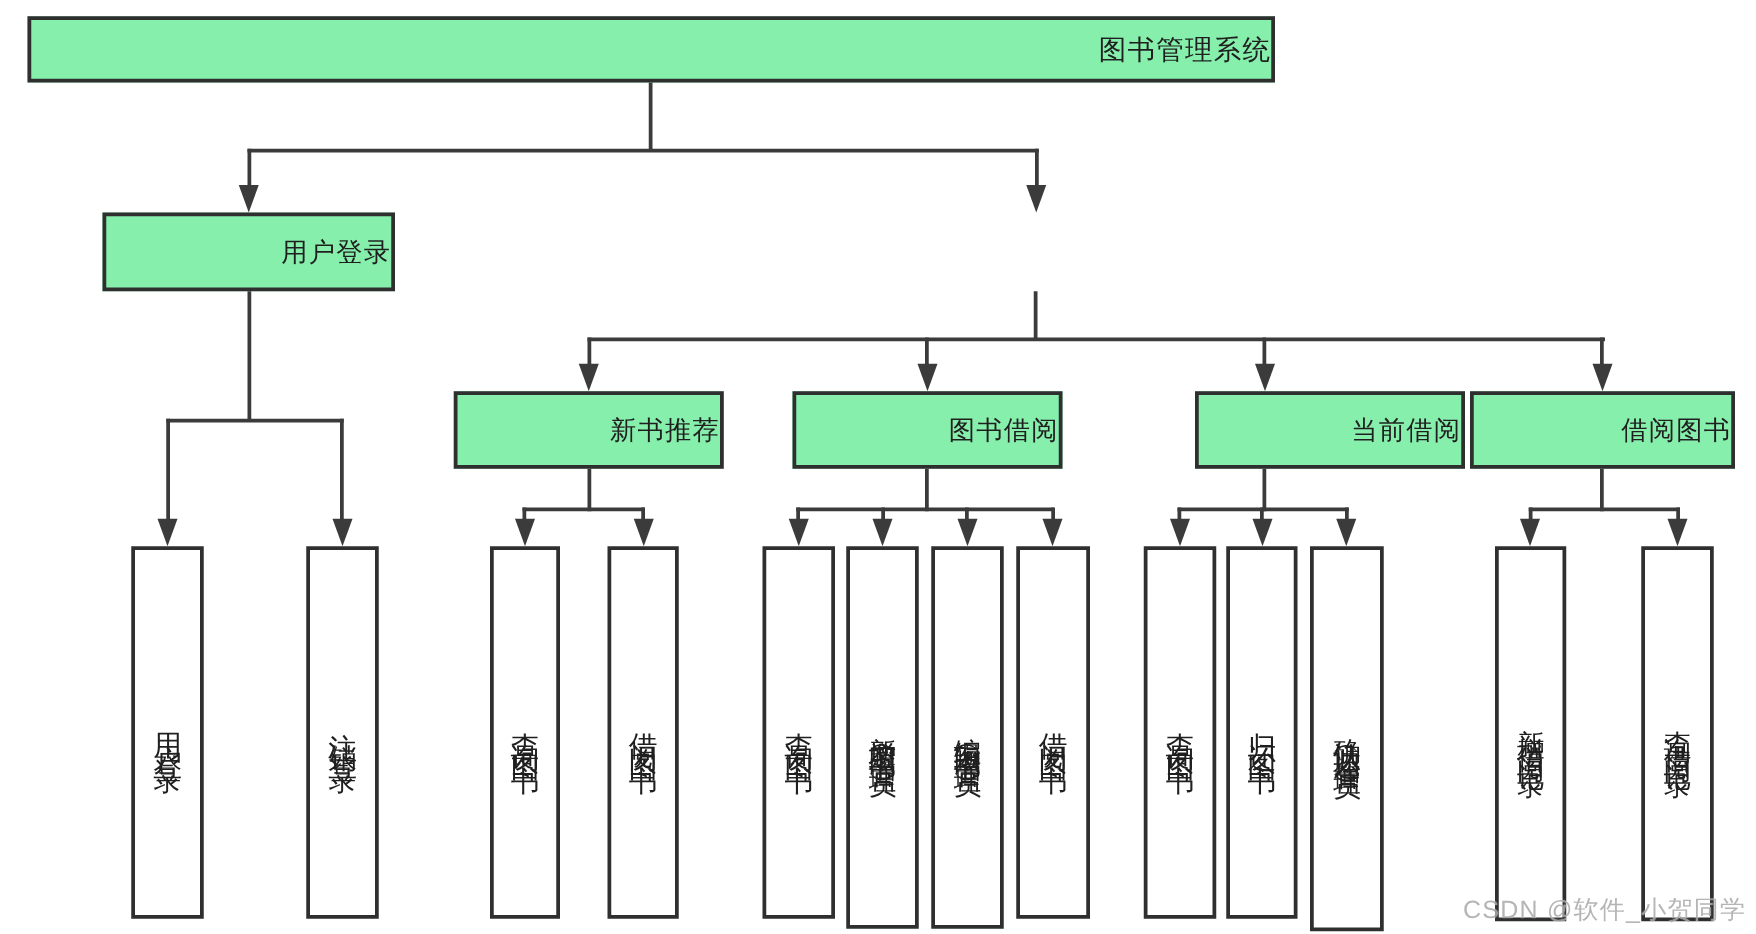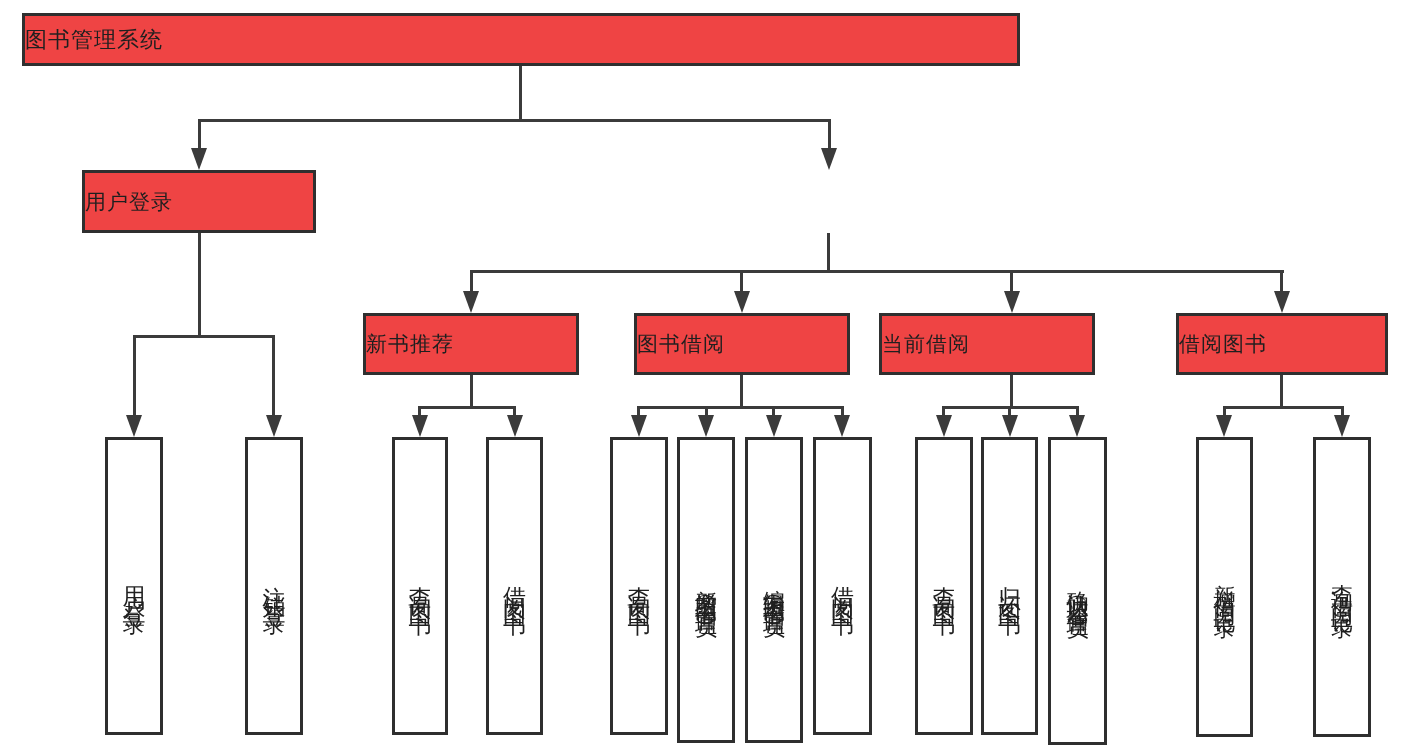--- a/index.html
+++ b/index.html
@@ -14,23 +14,23 @@
   body{font-family:"Liberation Sans","DejaVu Sans",sans-serif;}
   .canvas{
     position:relative;
     width:1405px;height:747px;
     background:var(--bg);
     overflow:hidden;
   }
   
   .box{
     position:absolute;
-    background:#ef4444;
+    background:#86efac;
     border:3px solid var(--border);
-    display:flex;align-items:center;justify-content:flex-start;
+    display:flex;align-items:center;justify-content:flex-end;
     color:var(--text);
     font-size:21px;
     letter-spacing:1px;
     white-space:nowrap;
   }
   .box.root{font-size:22px;}
   .vbox{
     position:absolute;
     background:#fff;
     border:3px solid var(--border);
@@ -105,21 +105,21 @@
   <div class="arrow" style="left:1004px;top:291px"></div>
   <div class="vline" style="left:1280px;top:270px;height:23px"></div>
   <div class="arrow" style="left:1274px;top:291px"></div>
 
   <div class="box" style="left:363px;top:313px;width:216px;height:62px">
     <span>新书推荐</span>
   </div>
   <div class="box" style="left:634px;top:313px;width:216px;height:62px">
     <span>图书借阅</span>
   </div>
-  <div class="box" style="left:879px;top:313px;width:216px;height:62px">
+  <div class="box" style="left:956px;top:313px;width:216px;height:62px">
     <span>当前借阅</span>
   </div>
   <div class="box" style="left:1176px;top:313px;width:212px;height:62px">
     <span>借阅图书</span>
   </div>
 
   <div class="vline" style="left:470px;top:375px;height:34px"></div>
   <div class="hline" style="left:418px;top:406px;width:98px"></div>
   <div class="vline" style="left:418px;top:406px;height:12px"></div>
   <div class="arrow" style="left:412px;top:415px"></div>
@@ -190,14 +190,15 @@
     <span class="vtext tight">确认归还（管理员）</span>
   </div>
 
   <div class="vbox" style="left:1196px;top:437px;width:57px;height:300px">
     <span class="vtext med">新增借阅记录</span>
   </div>
   <div class="vbox" style="left:1313px;top:437px;width:58px;height:300px">
     <span class="vtext med">查询借阅记录</span>
   </div>
 
+  <div class="watermark">CSDN @软件_小贺同学</div>
 
 </div>
 
 </body></html>

